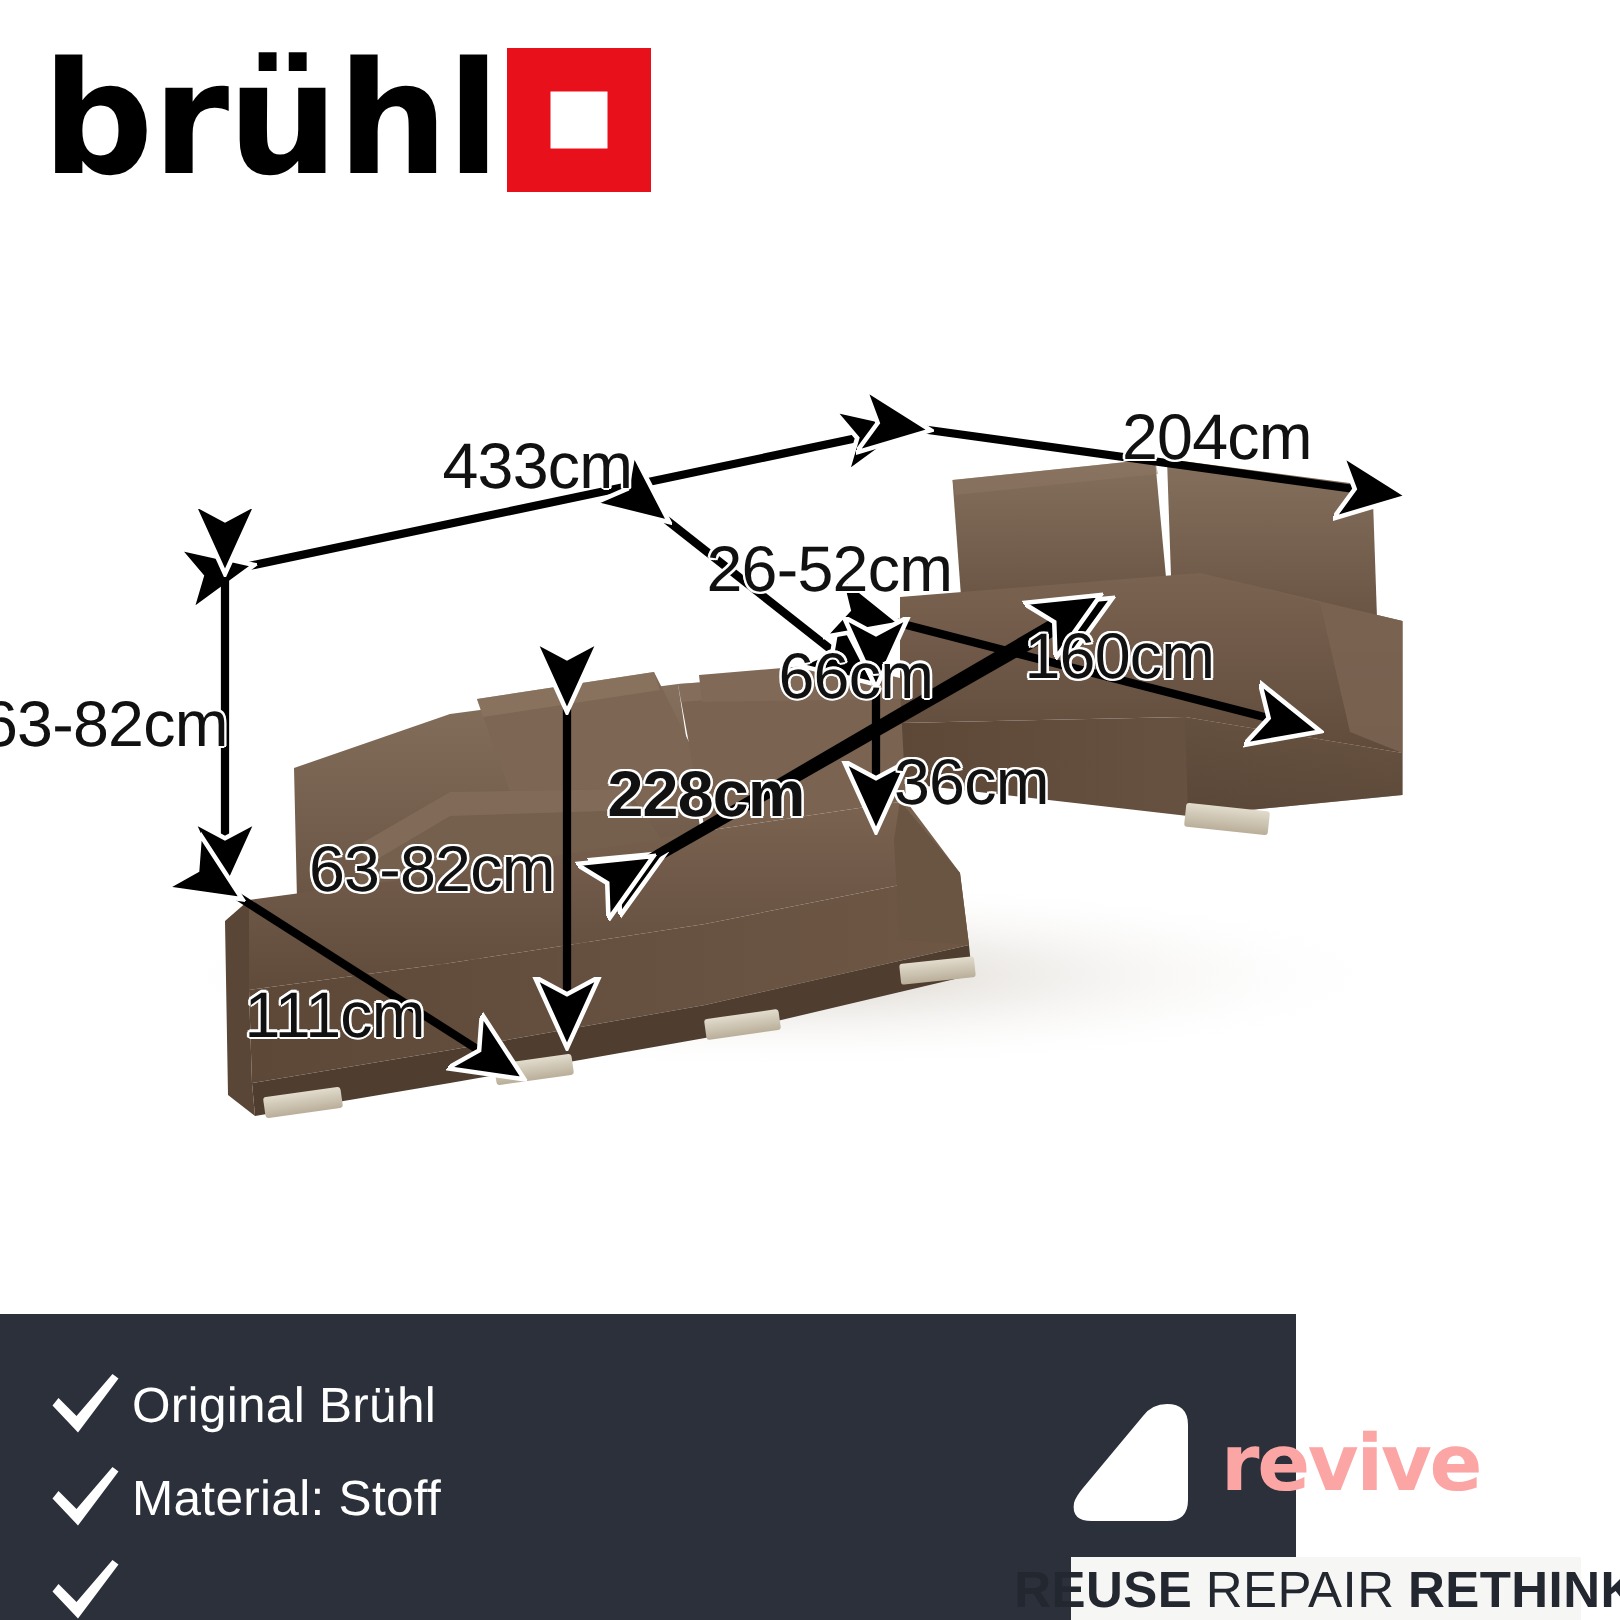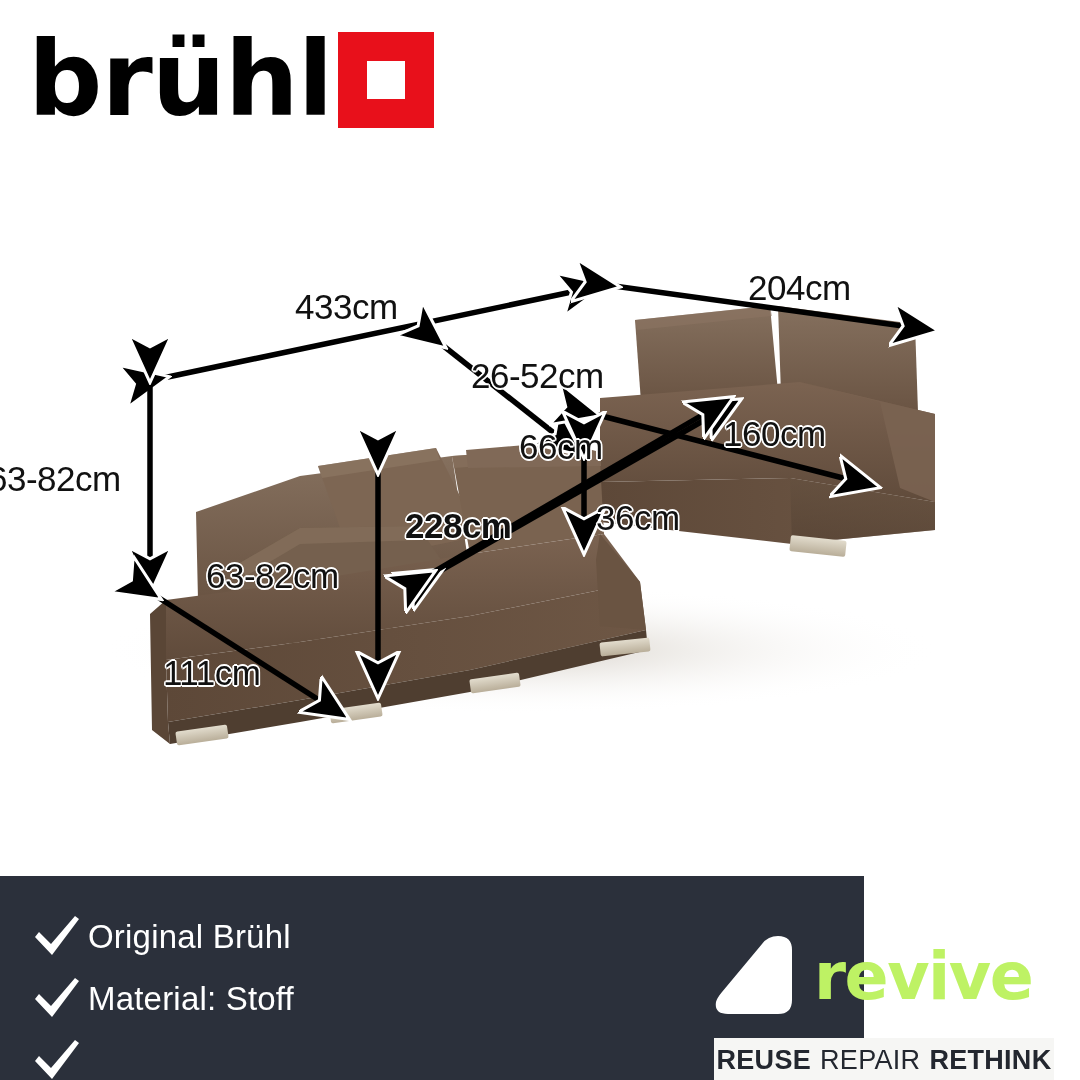--- a/index.html
+++ b/index.html
@@ -72,21 +72,21 @@
     position: absolute;
     left: 0;
     top: 0;
     width: 1080px;
     height: 1080px;
     pointer-events: none;
   }
   .dim-label {
     position: absolute;
     font-family: "Liberation Sans", sans-serif;
-    font-size: 35px;
+    font-size: 43px;
     font-weight: 400;
     color: #111111;
     white-space: nowrap;
     letter-spacing: -0.5px;
     text-shadow:
        1.6px 0 0 #ffffff, -1.6px 0 0 #ffffff,
        0 1.6px 0 #ffffff, 0 -1.6px 0 #ffffff,
        1.2px 1.2px 0 #ffffff, -1.2px 1.2px 0 #ffffff,
        1.2px -1.2px 0 #ffffff, -1.2px -1.2px 0 #ffffff;
   }
@@ -141,40 +141,40 @@
     display: flex;
     align-items: center;
     height: 96px;
   }
   #revive-mark {
     flex: 0 0 104px;
     height: 96px;
   }
   #revive-word {
     font-family: "DejaVu Sans", sans-serif;
-    font-size: 65px;
+    font-size: 52px;
     font-weight: 700;
-    color: #bef264;
+    color: #fca5a5;
     line-height: 1;
     letter-spacing: -1.5px;
     margin-left: 4px;
   }
   #revive-tagline {
     margin-top: 14px;
     margin-left: 8px;
     background: #f6f6f4;
     height: 44px;
     display: flex;
     align-items: center;
     justify-content: center;
     gap: 9px;
   }
   .tag-word {
     font-family: "Liberation Sans", sans-serif;
-    font-size: 27px;
+    font-size: 34px;
     color: #23272f;
     letter-spacing: 0.3px;
   }
   .tag-bold { font-weight: 700; }
   .tag-reg  { font-weight: 400; }
 </style>
 </head>
 <body>
 
 <div id="page">
@@ -293,21 +293,21 @@
 
       <line x1="156" y1="596" x2="344" y2="716"></line>
     </g>
   </svg>
 
   <div>
     <div class="dim-label" style="left:295px; top:287px;">433cm</div>
     <div class="dim-label" style="left:748px; top:268px;">204cm</div>
     <div class="dim-label" style="left:471px; top:356px;">26-52cm</div>
     <div class="dim-label" style="left:519px; top:427px;">66cm</div>
-    <div class="dim-label" style="left:723px; top:414px;">160cm</div>
+    <div class="dim-label" style="left:683px; top:414px;">160cm</div>
     <div class="dim-label" style="left:405px; top:506px;font-weight:bold;">228cm</div>
     <div class="dim-label" style="left:596px; top:498px;">36cm</div>
     <div class="dim-label" style="left:-12px; top:459px;">63-82cm</div>
     <div class="dim-label" style="left:206px; top:556px;">63-82cm</div>
     <div class="dim-label" style="left:163px; top:653px;">111cm</div>
   </div>
 
   <div id="info-banner">
 
     <div id="feature-list">

